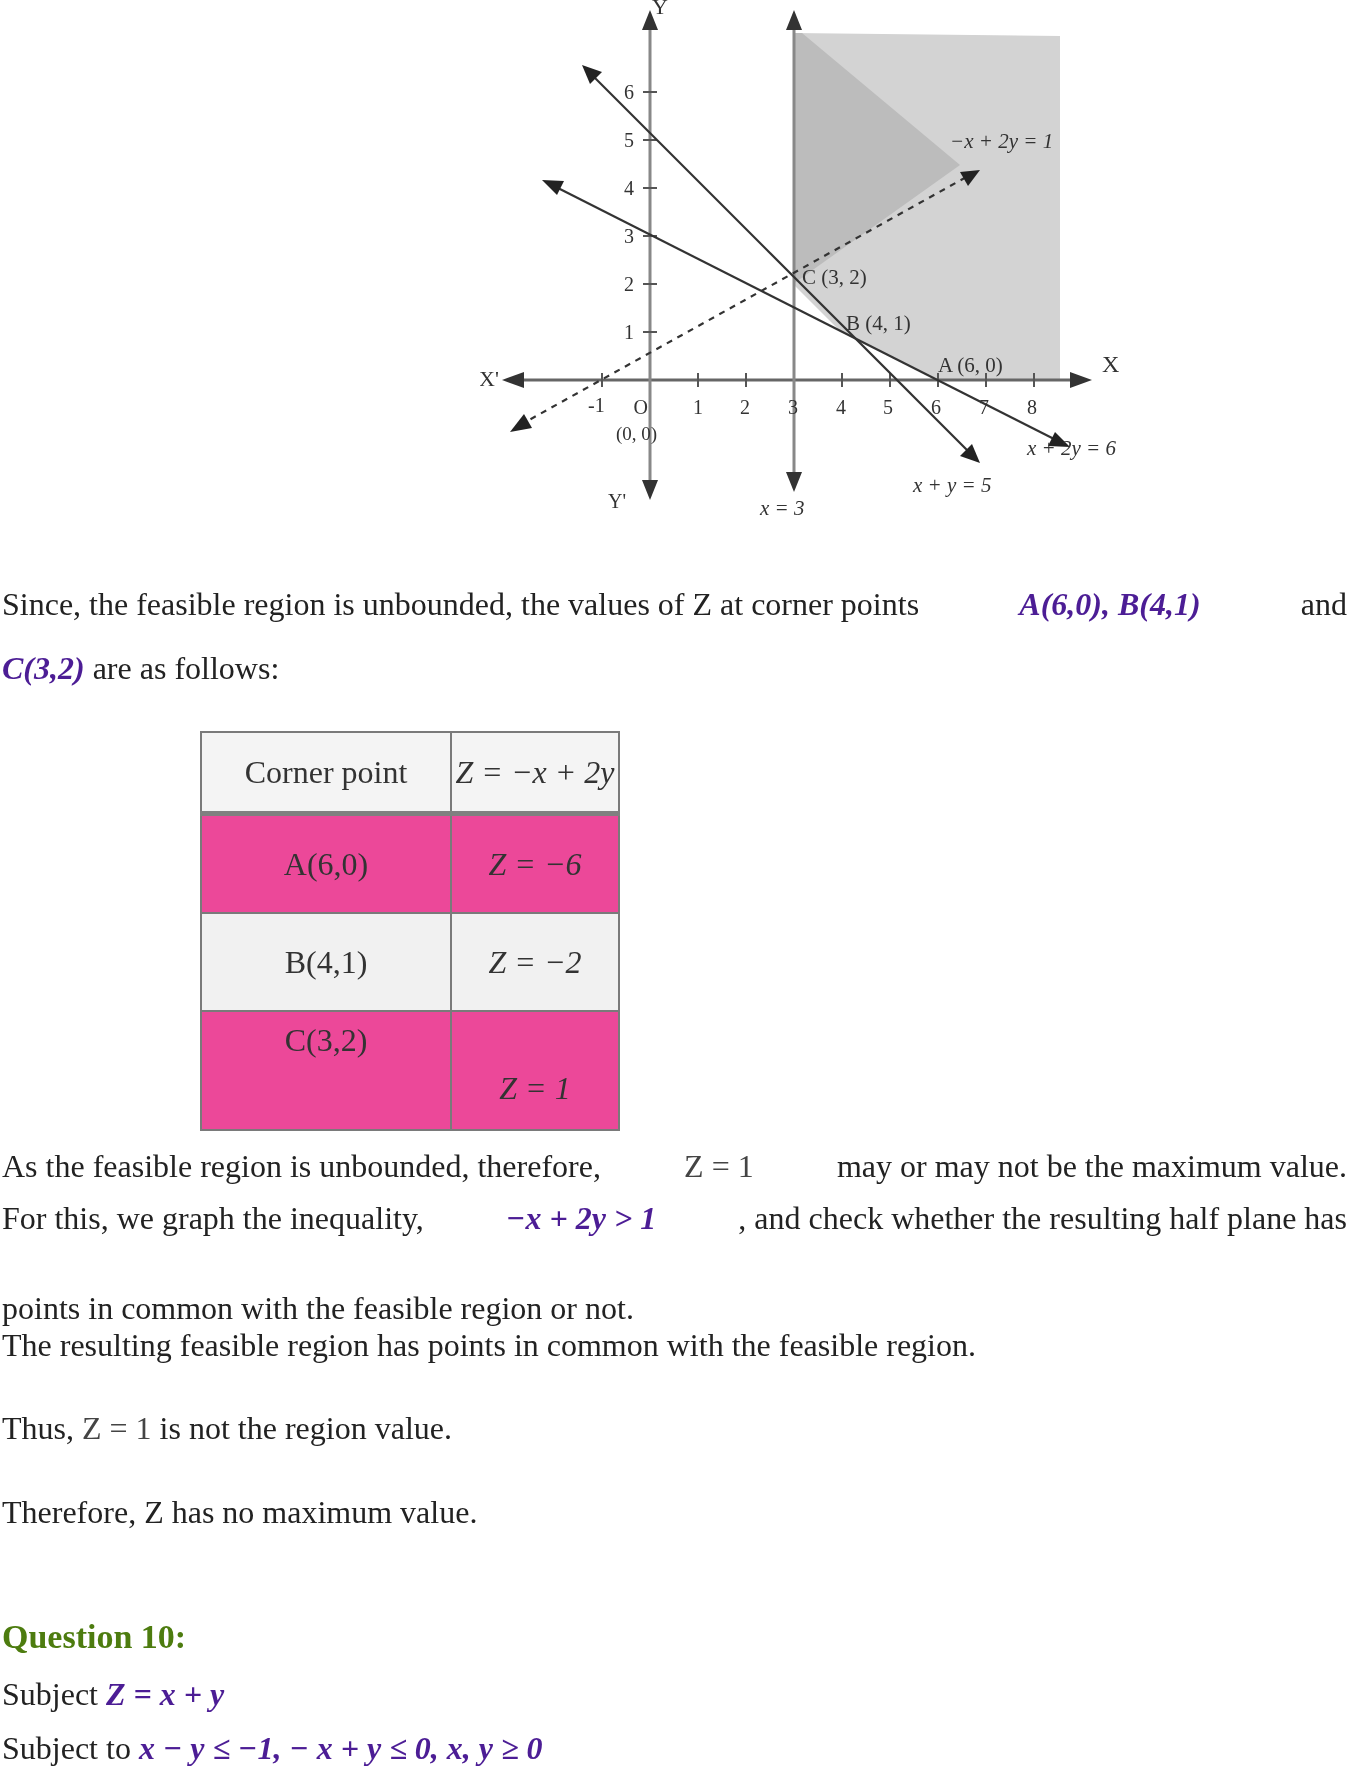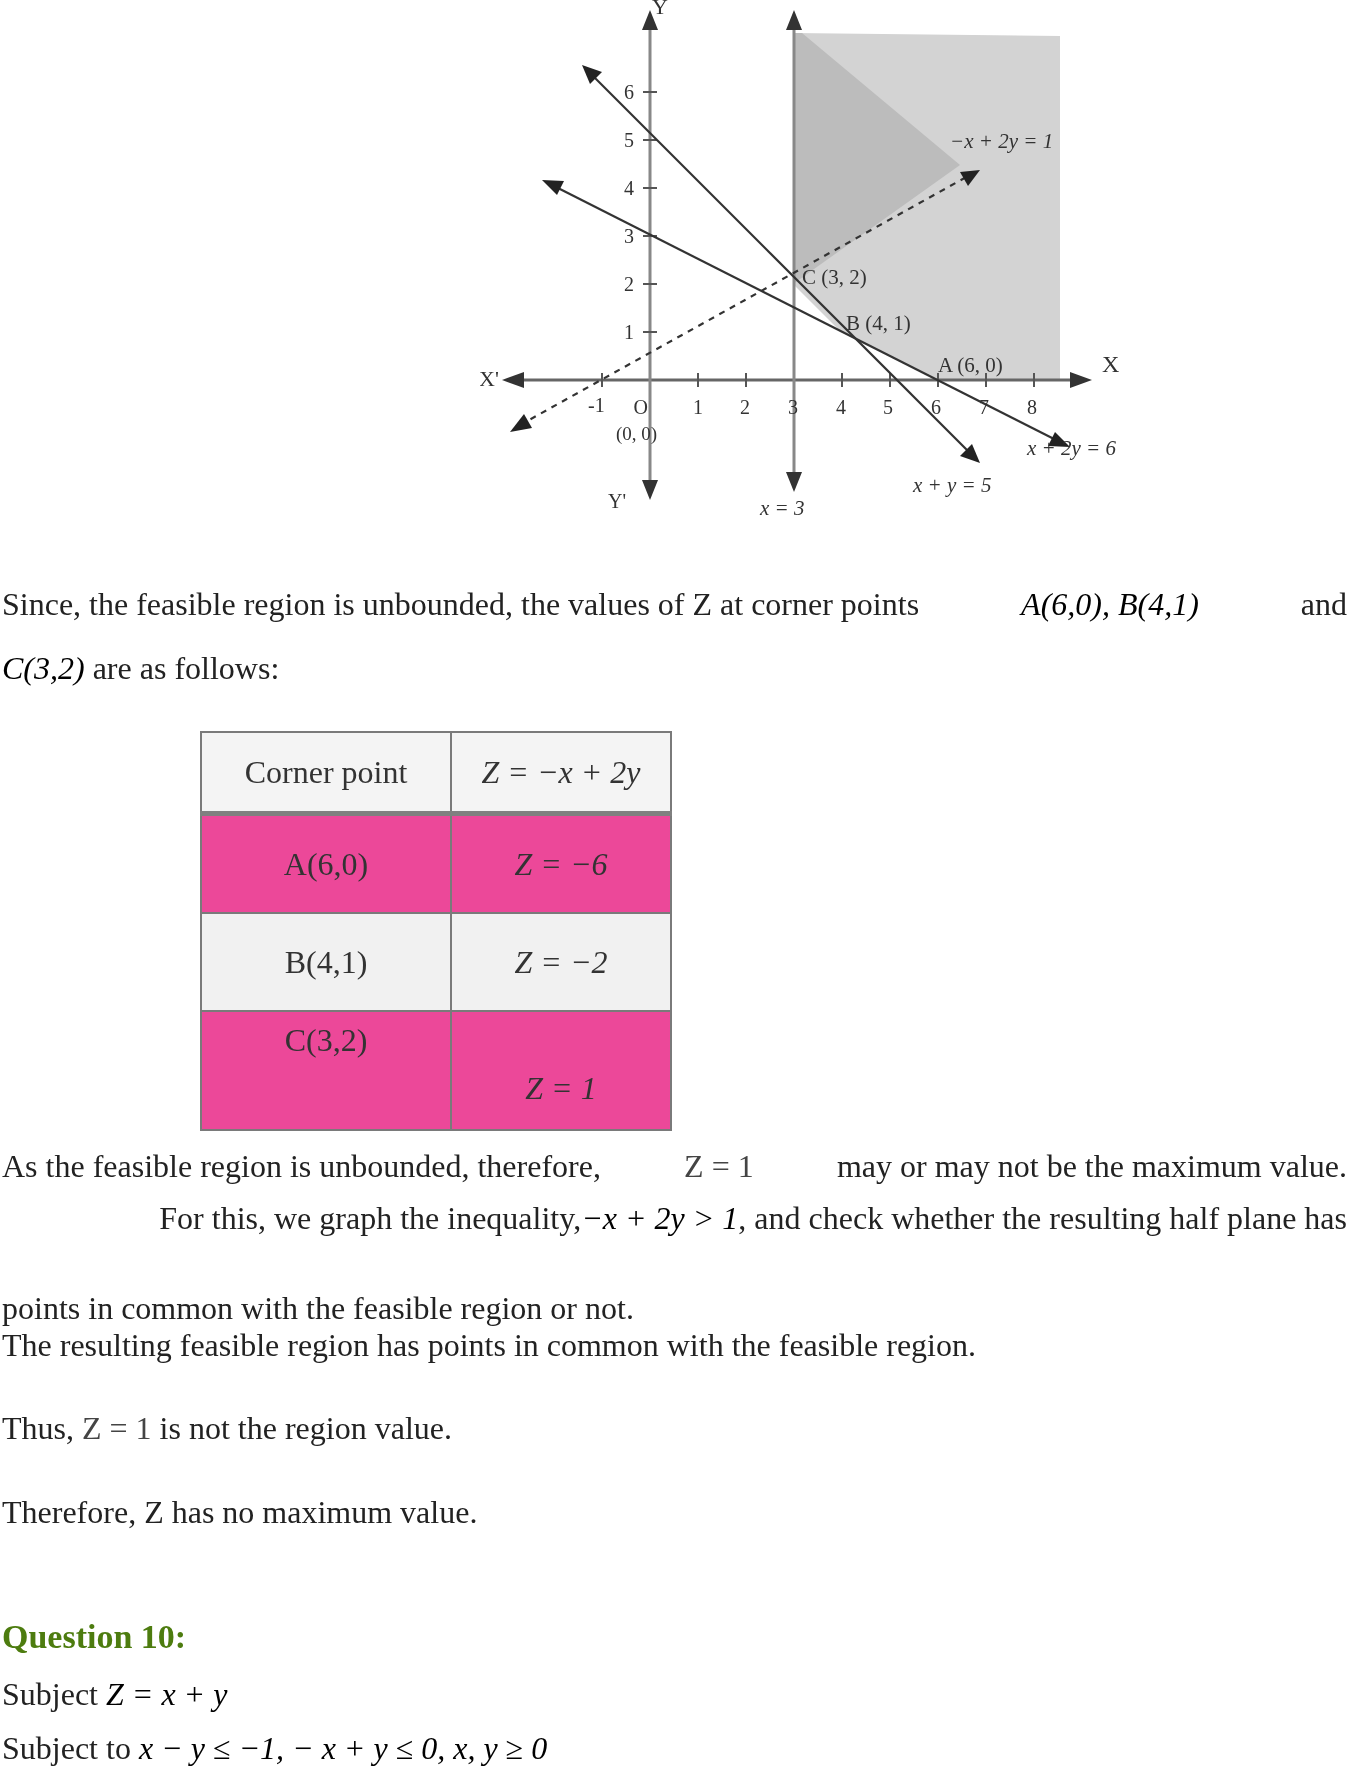--- a/index.html
+++ b/index.html
@@ -2,24 +2,24 @@
 <html><head>
 <meta charset="utf-8">
 <style>
   html, body { margin: 0; padding: 0; background: #ffffff; }
   body { width: 1353px; height: 1783px; position: relative; overflow: hidden;
          font-family: "Liberation Serif", "DejaVu Serif", serif; color: #222; }
   .graph { position: absolute; left: 480px; top: 0; width: 700px; height: 530px; }
   .graph svg { width: 700px; height: 530px; display: block; }
   .glabel { font-family: "Liberation Serif", serif; fill: #333; }
   .para { position: absolute; left: 2px; font-size: 32px; line-height: 40px; margin: 0; white-space: nowrap; }
-  .math { font-style: italic; color: #000000; }
+  .math { font-style: italic; color: #4c1d95; font-weight: bold; }
   .math-up { color: #444; }
   .justify-line { position: absolute; left: 2px; width: 1345px; font-size: 32px; display: flex; justify-content: space-between; white-space: nowrap; }
-  table.cp { position: absolute; left: 200px; top: 731px; width: 472px; border-collapse: collapse; font-size: 32px; }
+  table.cp { position: absolute; left: 200px; top: 731px; width: 420px; border-collapse: collapse; font-size: 32px; }
   table.cp td, table.cp th { border: 2px solid #7a7a7a; text-align: center; font-weight: normal; color: #333; }
   table.cp th { height: 76px; background: #f4f4f4; border-bottom: 5px solid #808080; }
   table.cp tr.shade td { background: #ec4899; }
   table.cp tr.light td { background: #f1f1f1; }
   table.cp td { height: 94px; }
   table.cp td.c1 { width: 246px; }
   .heading { position: absolute; left: 2px; top: 1618px; font-size: 34px; font-weight: bold; color: #4d7c0f; margin: 0; }
 </style>
 </head>
 <body>
@@ -142,21 +142,21 @@
     <td class="math" style="vertical-align:bottom;padding-bottom:22px;">Z = 1</td>
   </tr>
 </tbody>
   </table>
 
 <div class="justify-line" style="top:1148px;">
   <span>As the feasible region is unbounded, therefore,</span>
   <span class="math-up">Z = 1</span>
   <span>may or may not be the maximum value.</span>
 </div>
-<div class="justify-line" style="top:1200px;justify-content:flex-end;">
+<div class="justify-line" style="top:1200px;">
   <span>For this, we graph the inequality,</span>
   <span class="math">−x + 2y &gt; 1</span>
   <span>, and check whether the resulting half plane has</span>
 </div>
 <p class="para" style="top:1288px;">points in common with the feasible region or not.</p>
 
 <p class="para" style="top:1325px;">The resulting feasible region has points in common with the feasible region.</p>
 
 <p class="para" style="top:1408px;">
   <span>Thus,</span>

